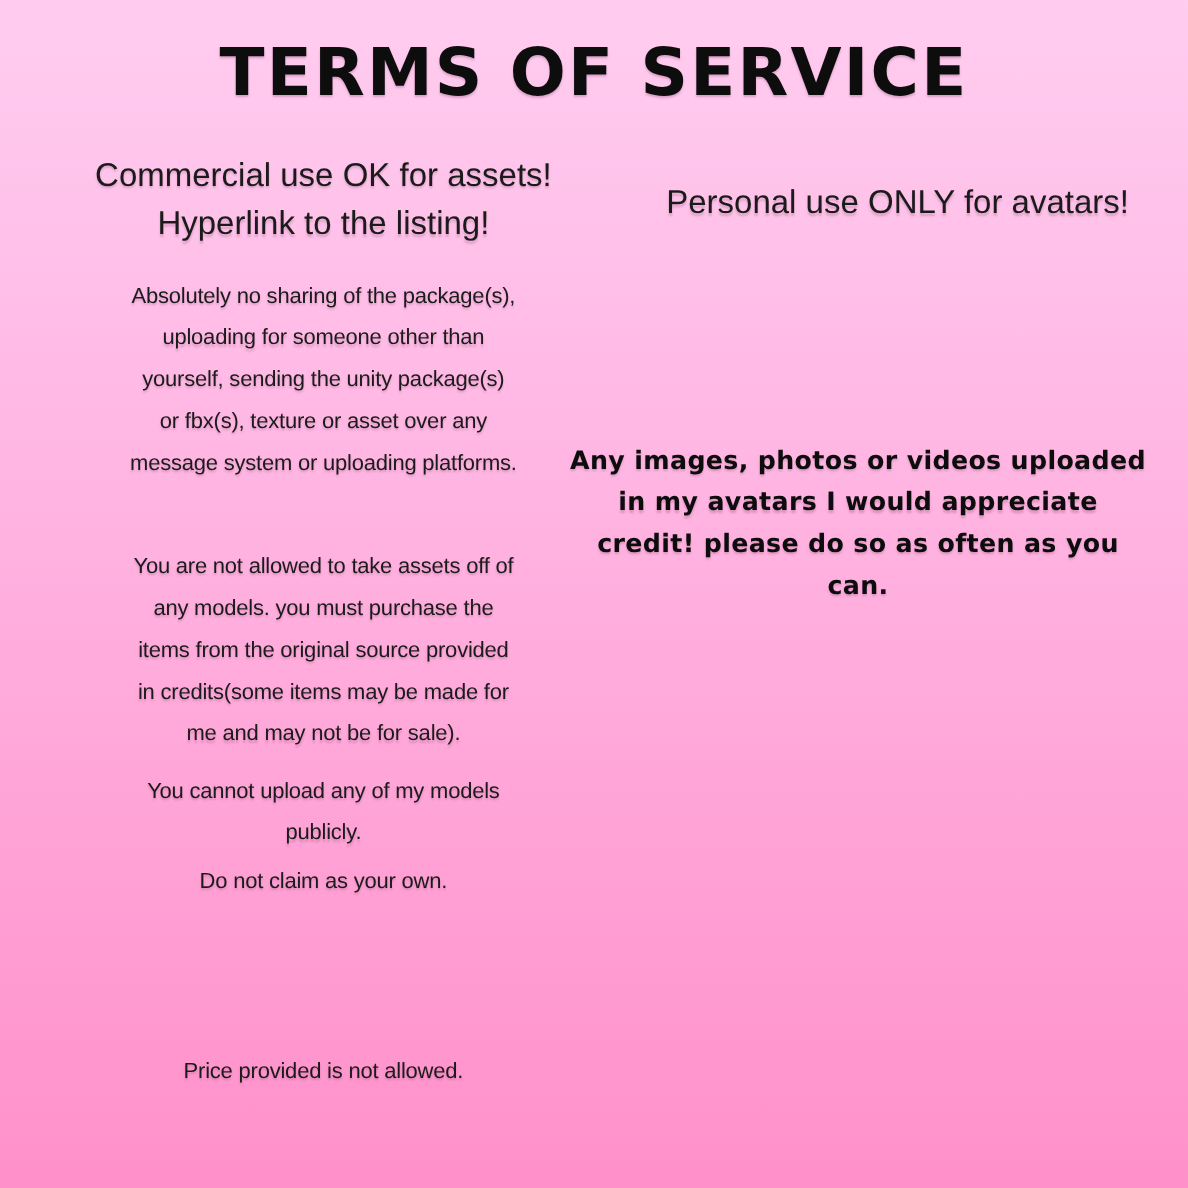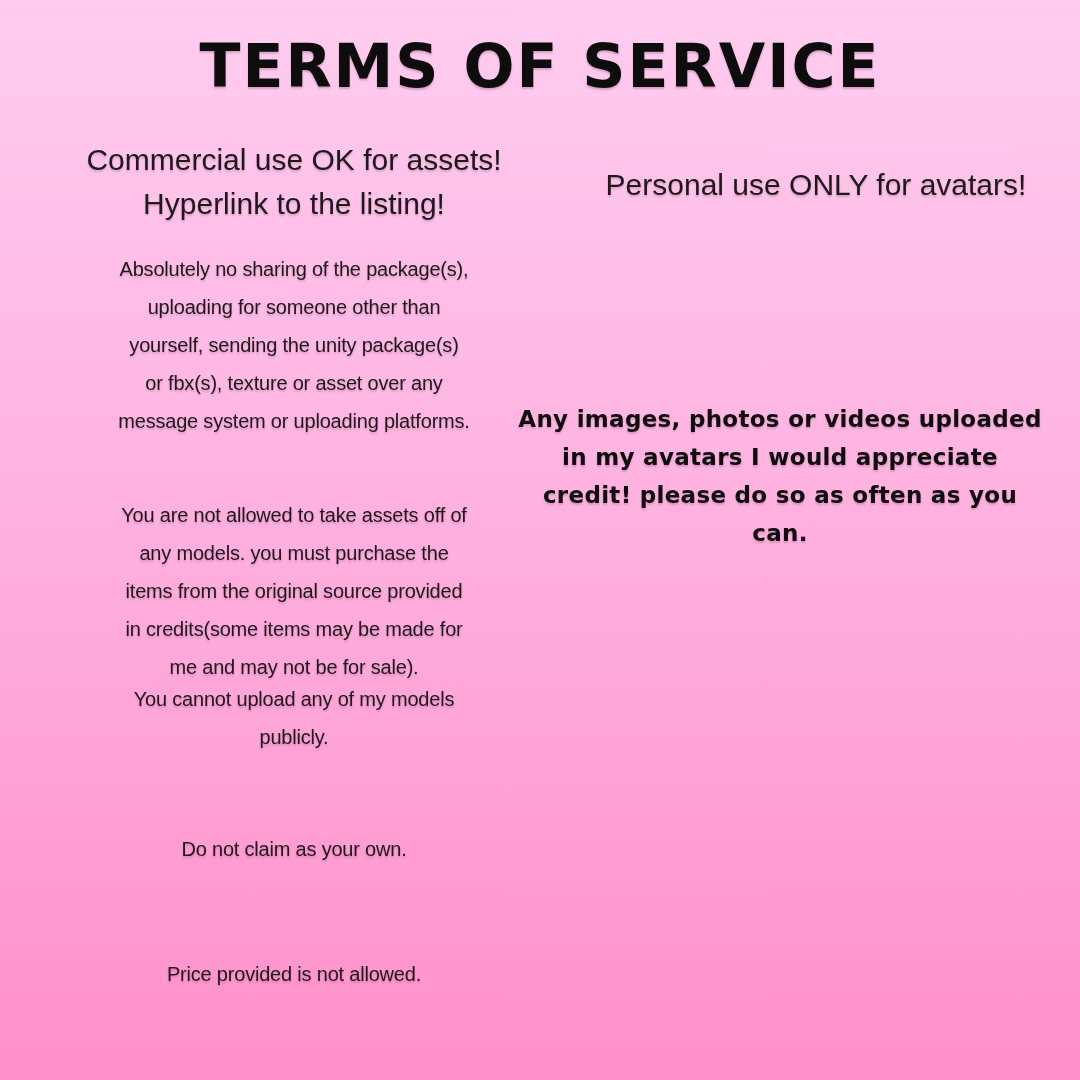--- a/index.html
+++ b/index.html
@@ -34,22 +34,22 @@
     color: var(--title_text, #0d0d0d);
     text-shadow: 0 2px 2px rgba(95, 30, 75, 0.25);
   }
   
   .left-col { left: 0; width: 588px; }
   .col-header { font-size: 30px; line-height: 44px; font-weight: 400; }
   .body-text { font-size: 20px; line-height: 38px; letter-spacing: -0.2px; }
   .lb0 { top: 138px; text-align: center; }
   .lb1 { top: 250px; }
   .lb2 { top: 470px; margin-top: 26px; }
-  .lb3 { top: 680px; }
-  .lb4 { top: 830px; }
+  .lb3 { top: 700px; }
+  .lb4 { top: 782px; }
   .lb5 { top: 955px; }
   
   .right-col { left: 560px; width: 512px; }
   .rb0 { top: 163px; }
   .hand-note {
     left: 516px;
     width: 528px;
     top: 400px;
     font-family: "DejaVu Sans", sans-serif;
     font-weight: 700;

